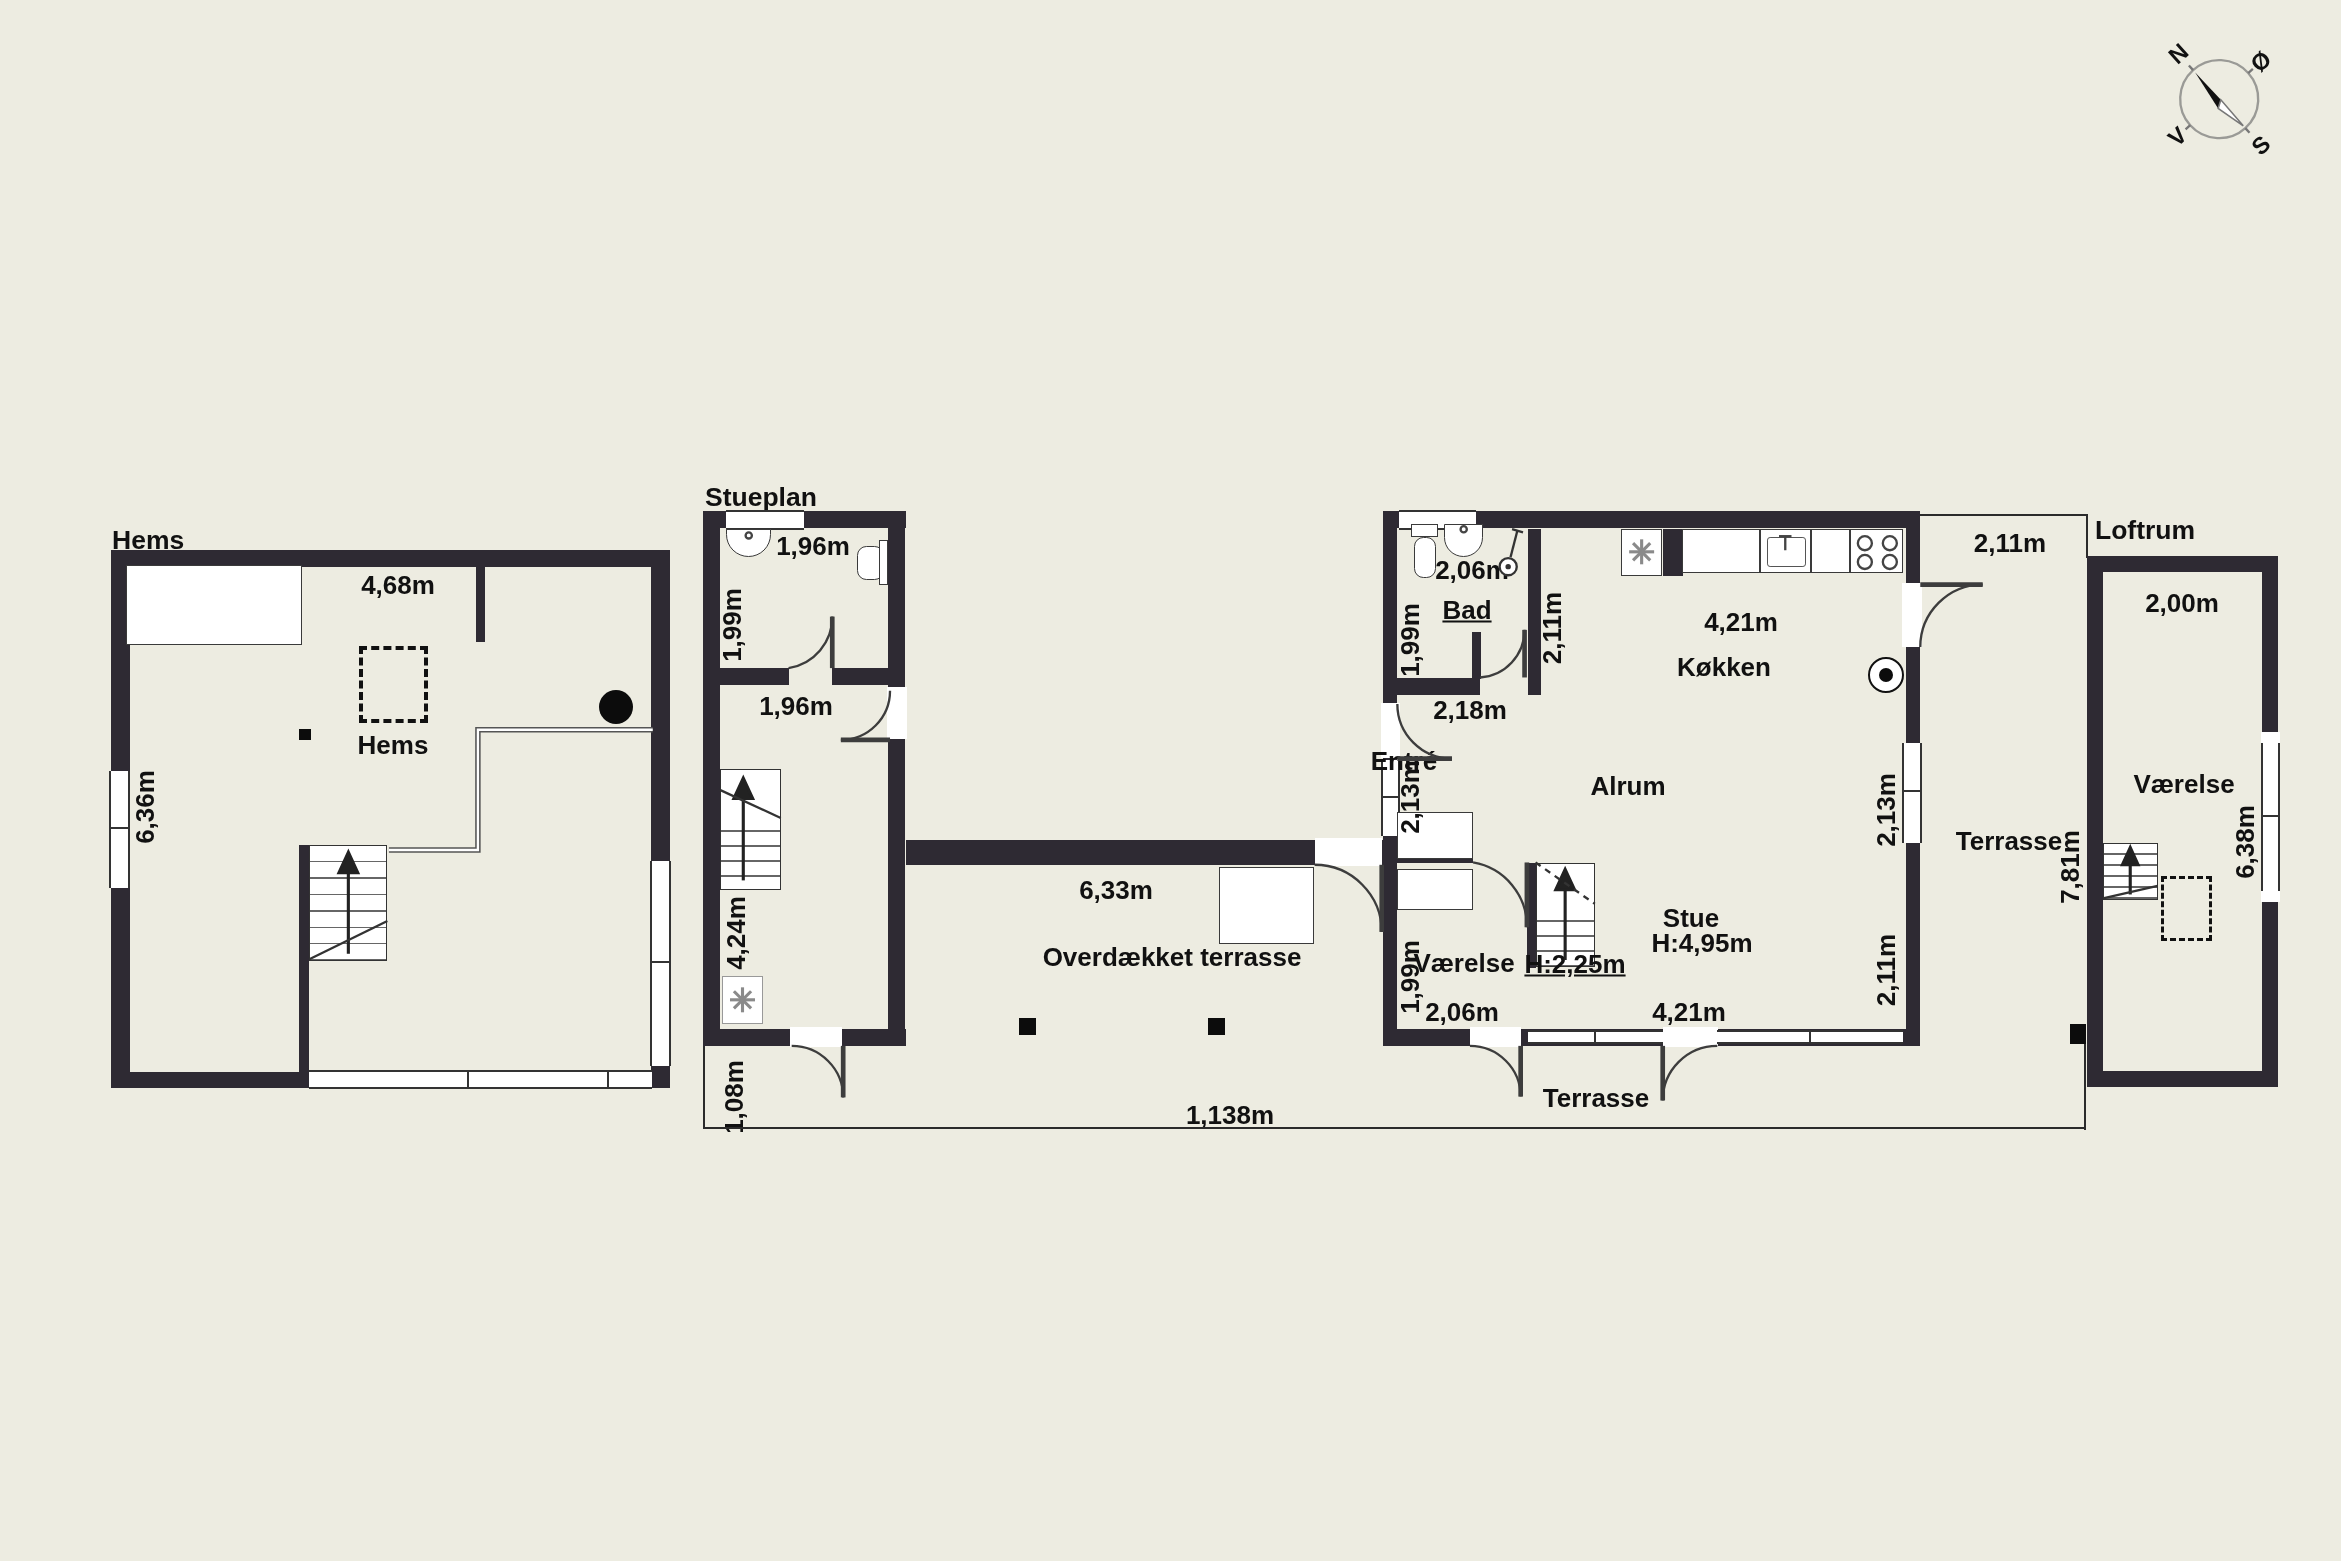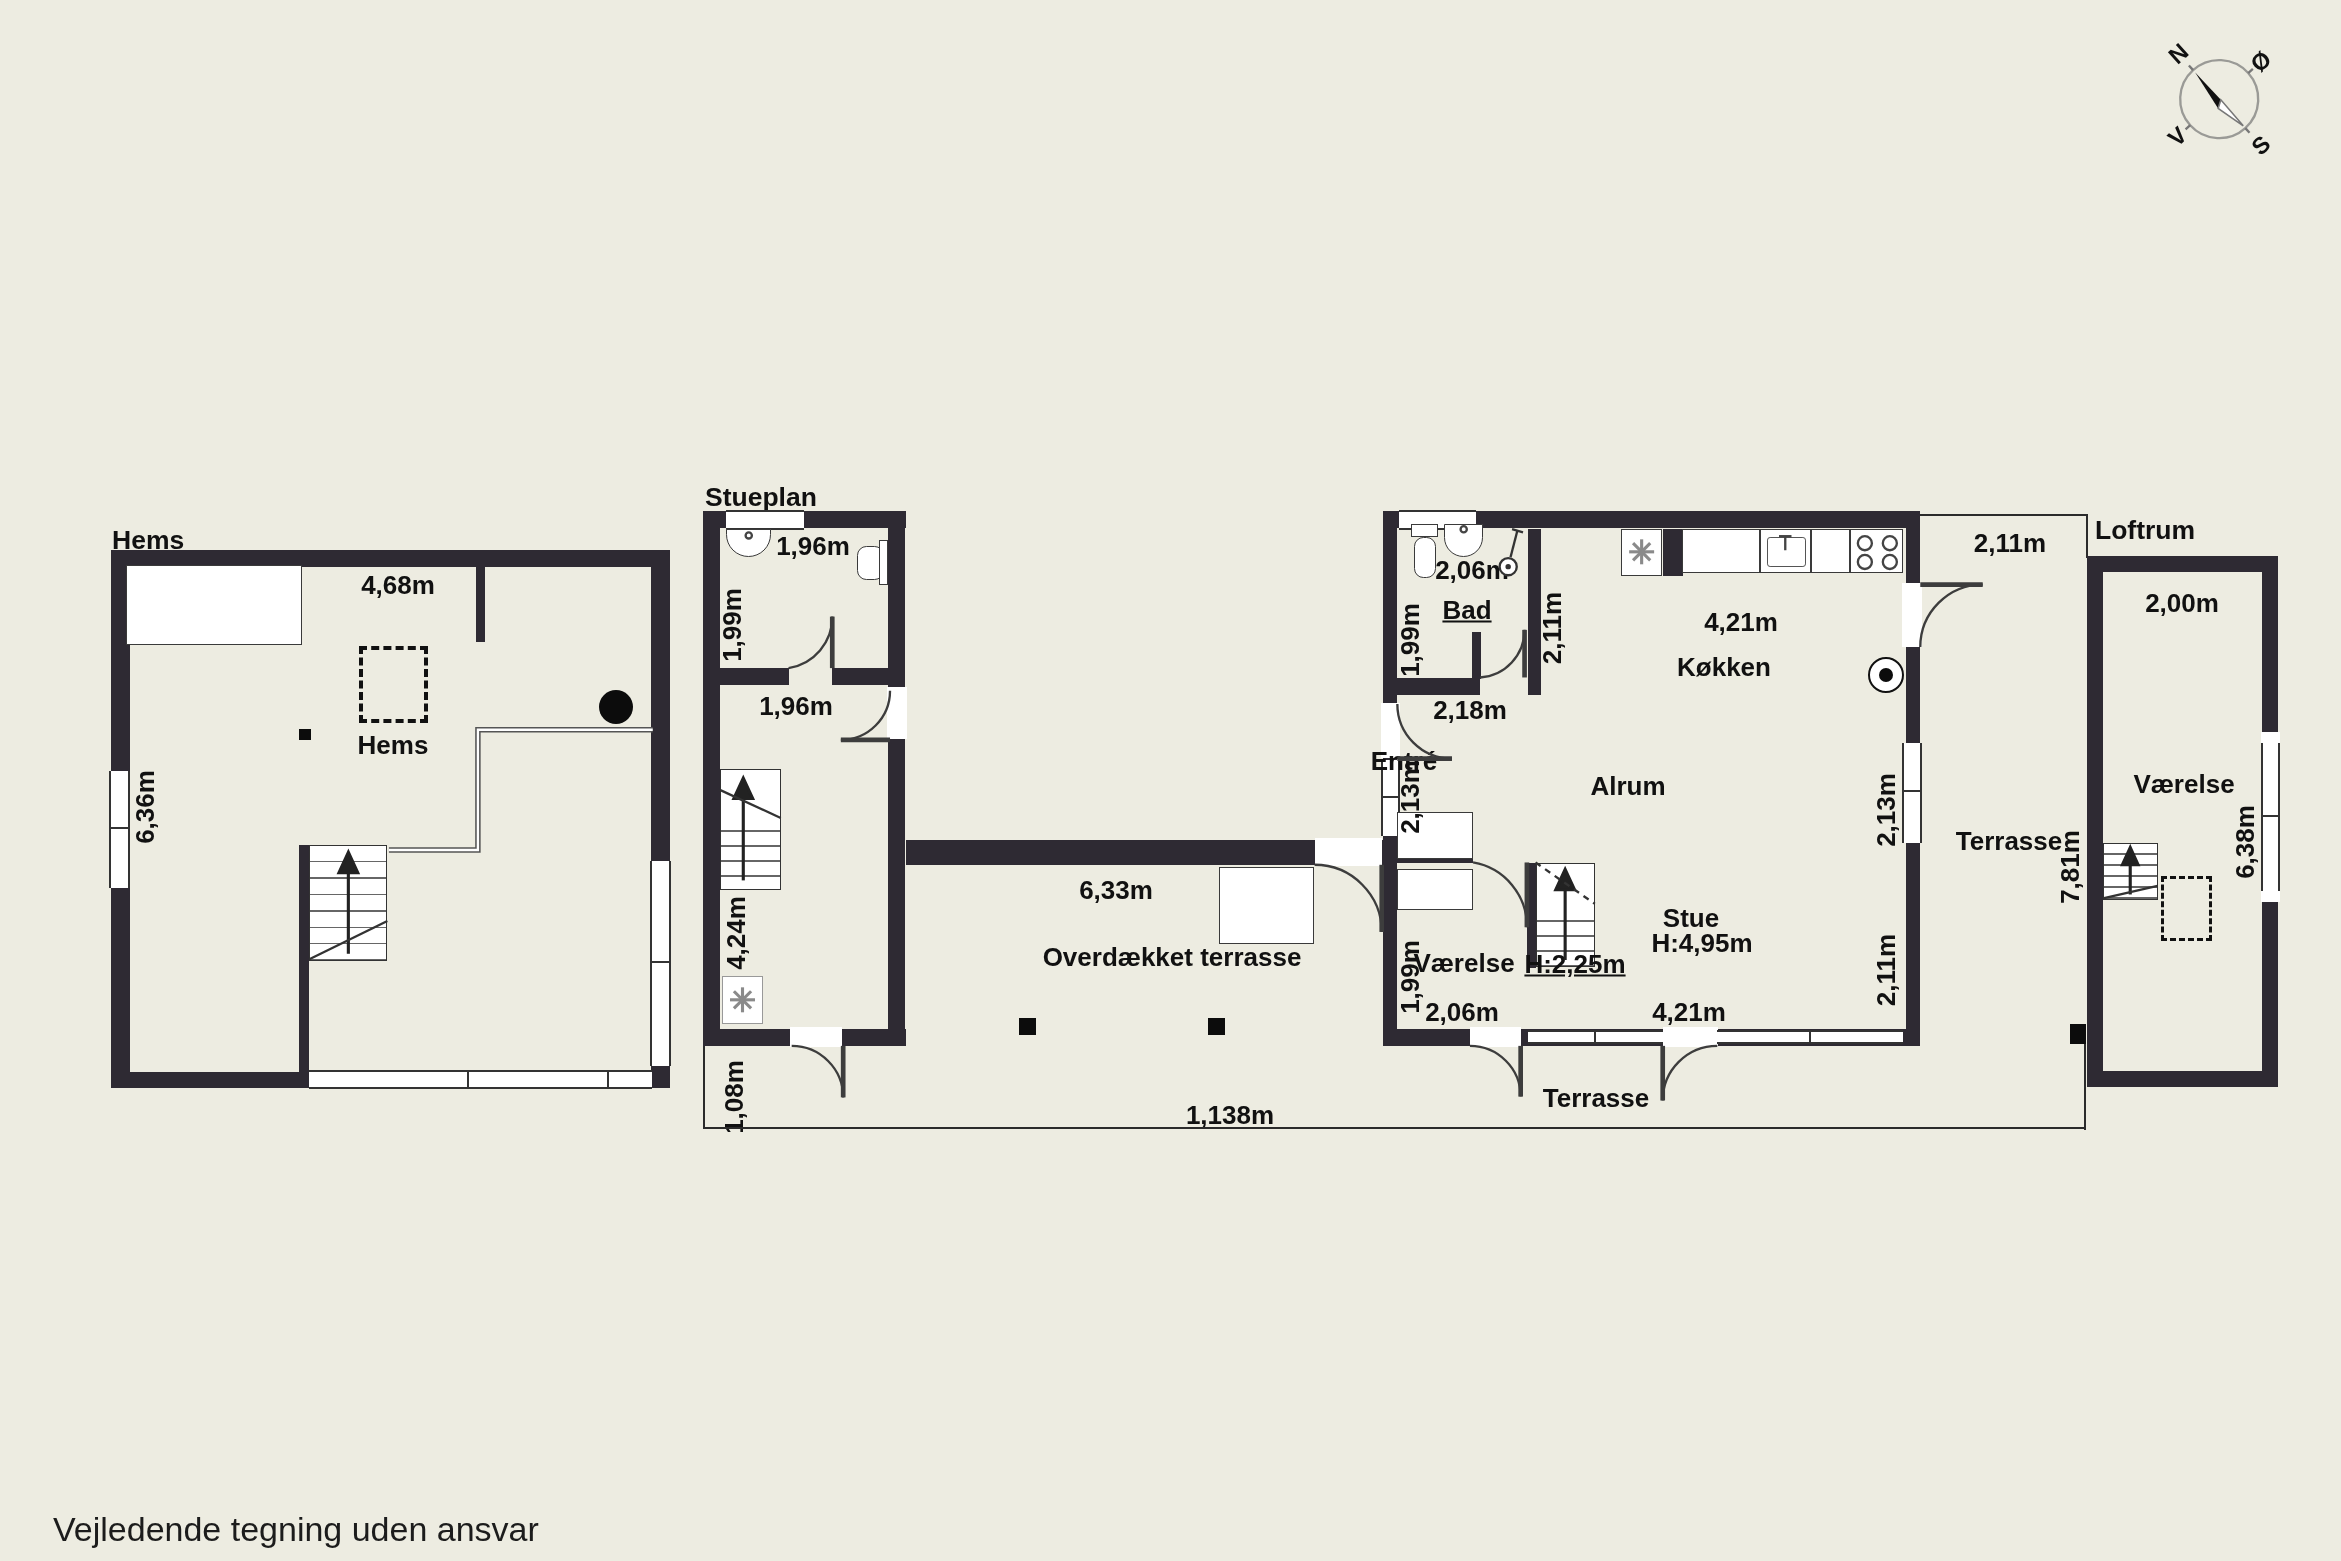--- a/index.html
+++ b/index.html
@@ -285,15 +285,14 @@
       <line x1="50" y1="0" x2="58" y2="0" stroke="#777" stroke-width="3"></line>
       <polygon points="0,-46 -9,8 1,2" fill="#111"></polygon>
       <polygon points="0,46 -9,8 1,2" fill="#fff" stroke="#777" stroke-width="2"></polygon>
       <text x="0" y="-68" text-anchor="middle" font-size="30" font-weight="bold" fill="#111" id="cN">N</text>
       <text x="72" y="10" text-anchor="middle" font-size="30" font-weight="bold" fill="#111" id="cE">Ø</text>
       <text x="0" y="90" text-anchor="middle" font-size="30" font-weight="bold" fill="#111" id="cS">S</text>
       <text x="-72" y="10" text-anchor="middle" font-size="30" font-weight="bold" fill="#111" id="cW">V</text>
     </g>
   </svg>
 
-  <div class="footer" style="left:53px;top:1510px;">Vejledende tegning uden ansvar</div>
 </div>
 
 
 </body></html>

